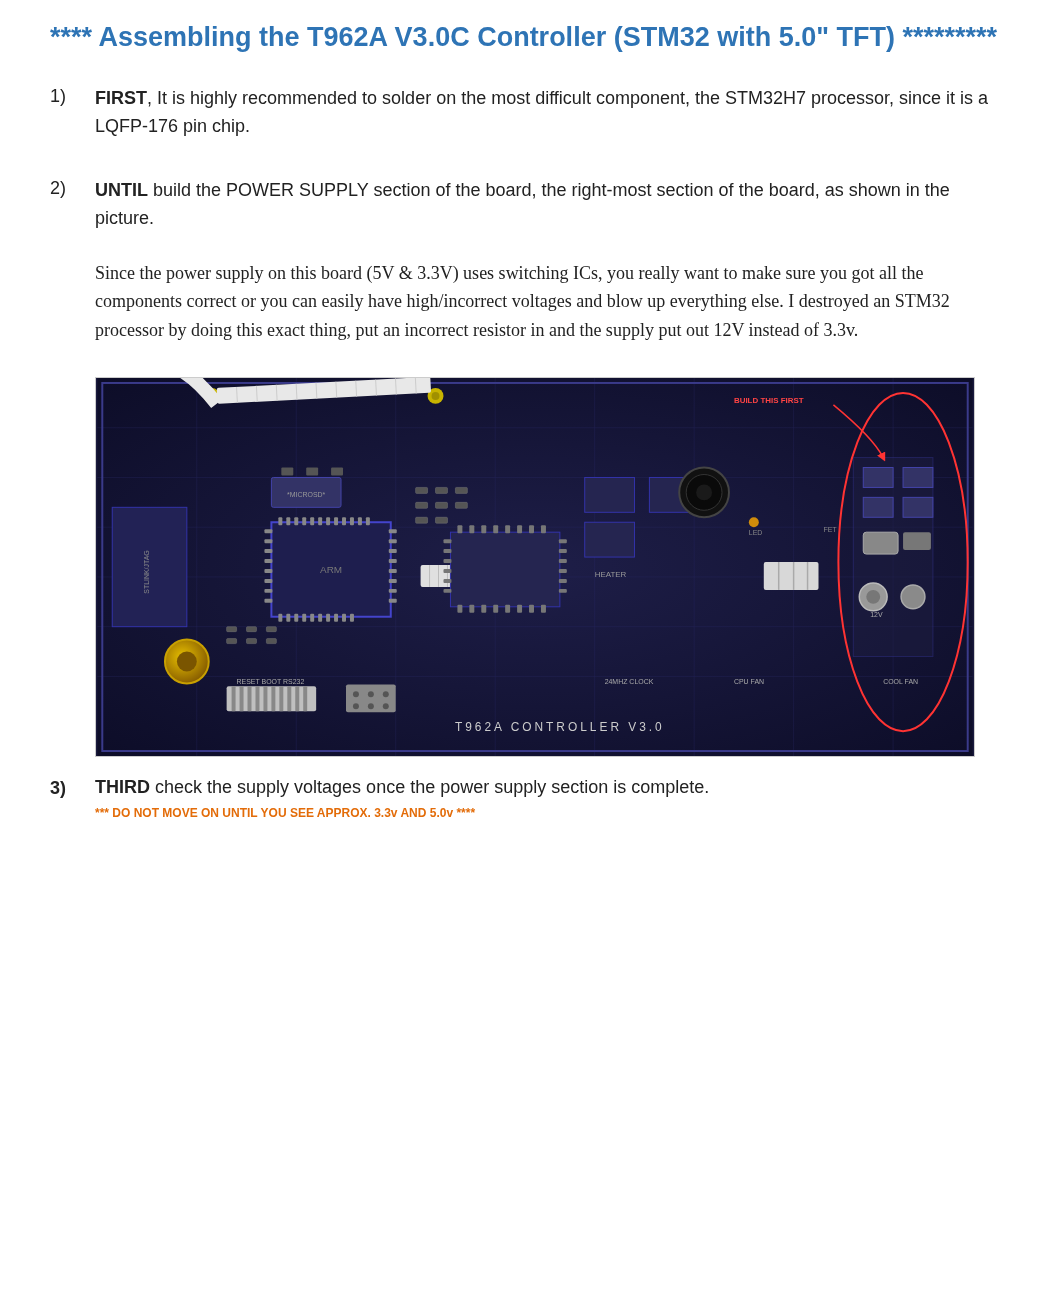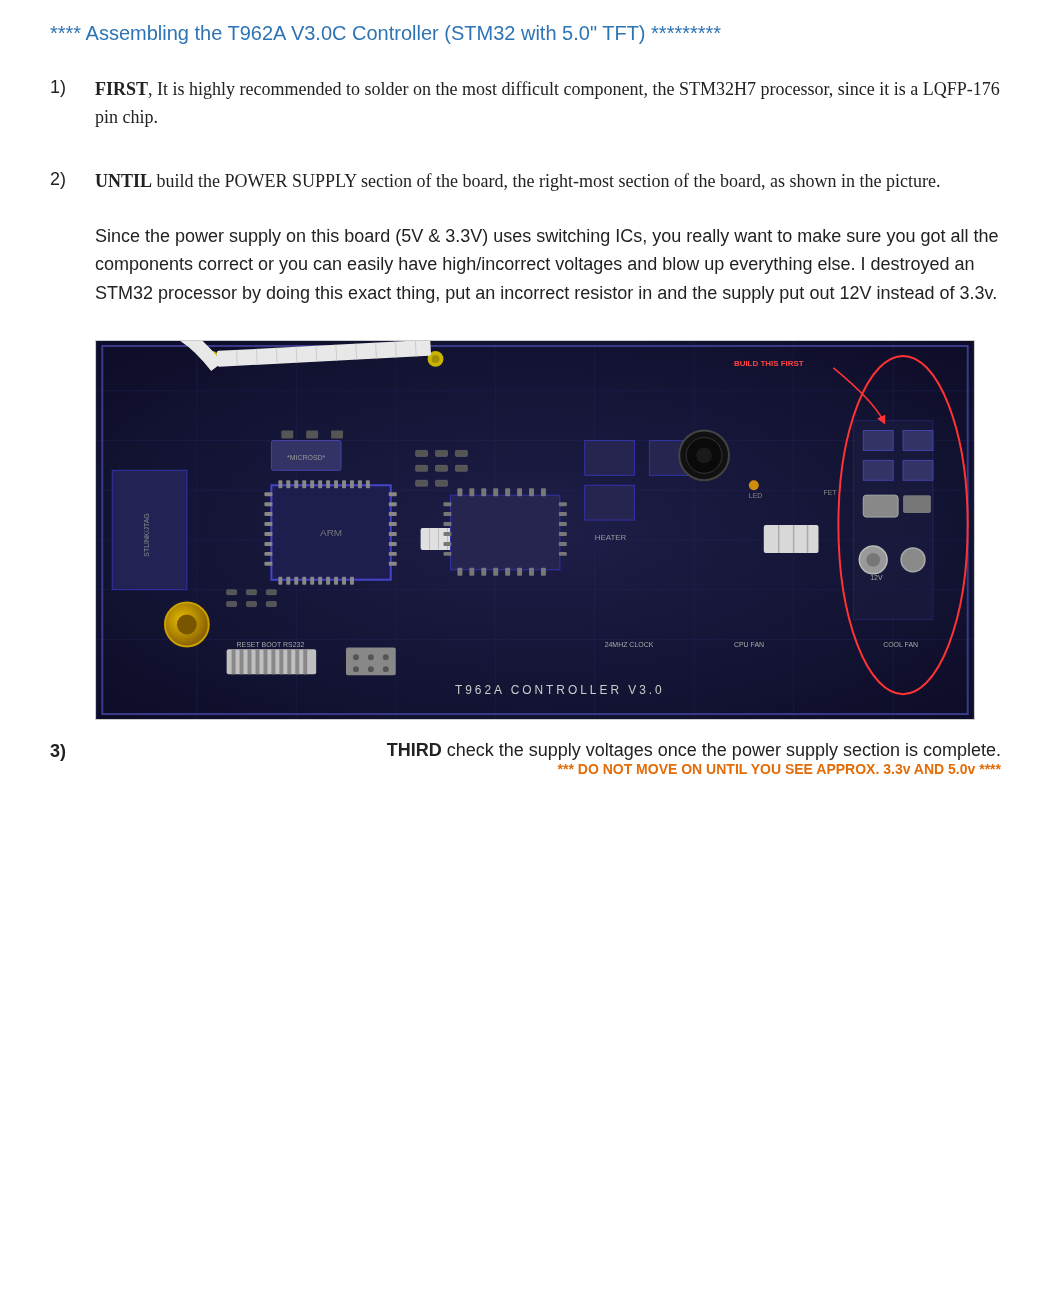--- a/index.html
+++ b/index.html
@@ -13,22 +13,22 @@
       font-size: 18px;
       color: #222;
       background: #fff;
       width: 1051px;
       min-height: 1294px;
       padding: 20px 50px 40px 50px;
     }
 
     .page-title {
       color: #2E74B5;
-      font-weight: normal;
-      font-size: 20px;
+      font-weight: bold;
+      font-size: 27px;
       margin-bottom: 30px;
       line-height: 1.3;
     }
 
     .content {
       margin-top: 10px;
     }
 
     ol {
       list-style: none;
@@ -44,56 +44,57 @@
 
     .list-number {
       font-size: 18px;
       min-width: 45px;
       padding-top: 1px;
     }
 
     .list-content {
       flex: 1;
       line-height: 1.55;
-      font-family: Liberation Serif, serif;
     }
 
     .list-content p {
       margin-bottom: 6px;
     }
 
     .bold-label {
       font-weight: bold;
     }
 
     .section-gap {
       margin-bottom: 30px;
     }
 
     .extra-para {
       margin-left: 45px;
       margin-top: 18px;
       margin-bottom: 32px;
       line-height: 1.6;
+      font-family: Liberation Serif, serif;
     }
 
     .board-image-container {
       margin: 20px 0 20px 45px;
       position: relative;
       width: 880px;
       height: 380px;
       background: #1a1a3e;
       border: 1px solid #ccc;
       overflow: hidden;
     }
 
     .warning-text {
       color: #E36C09;
       font-weight: bold;
-      font-size: 14px;
+      font-size: 12px;
+      margin-top: 8px;
     }
 
     
     .board-svg {
       width: 100%;
       height: 100%;
     }
   </style>
 </head>
 <body>
@@ -376,21 +377,21 @@
           </marker>
         </defs>
 
         <ellipse cx="810" cy="185" rx="65" ry="170" fill="none" stroke="#ff3333" stroke-width="2"></ellipse>
 
       </svg>
     </div>
 
     <div style="margin-top: 20px; display: flex; align-items: flex-start;">
       <div class="list-number" style="font-weight: bold;">3)</div>
-      <div style="flex: 1; text-align: right;">
+      <div style="flex: 1;">
         <p>
           <span class="bold-label">THIRD</span><span>  check the supply voltages once the power supply section is complete.</span>
         </p>
         <p class="warning-text">*** DO NOT MOVE ON UNTIL YOU SEE  APPROX. 3.3v AND 5.0v ****</p>
       </div>
     </div>
 
   </ol>
 </div>
 

